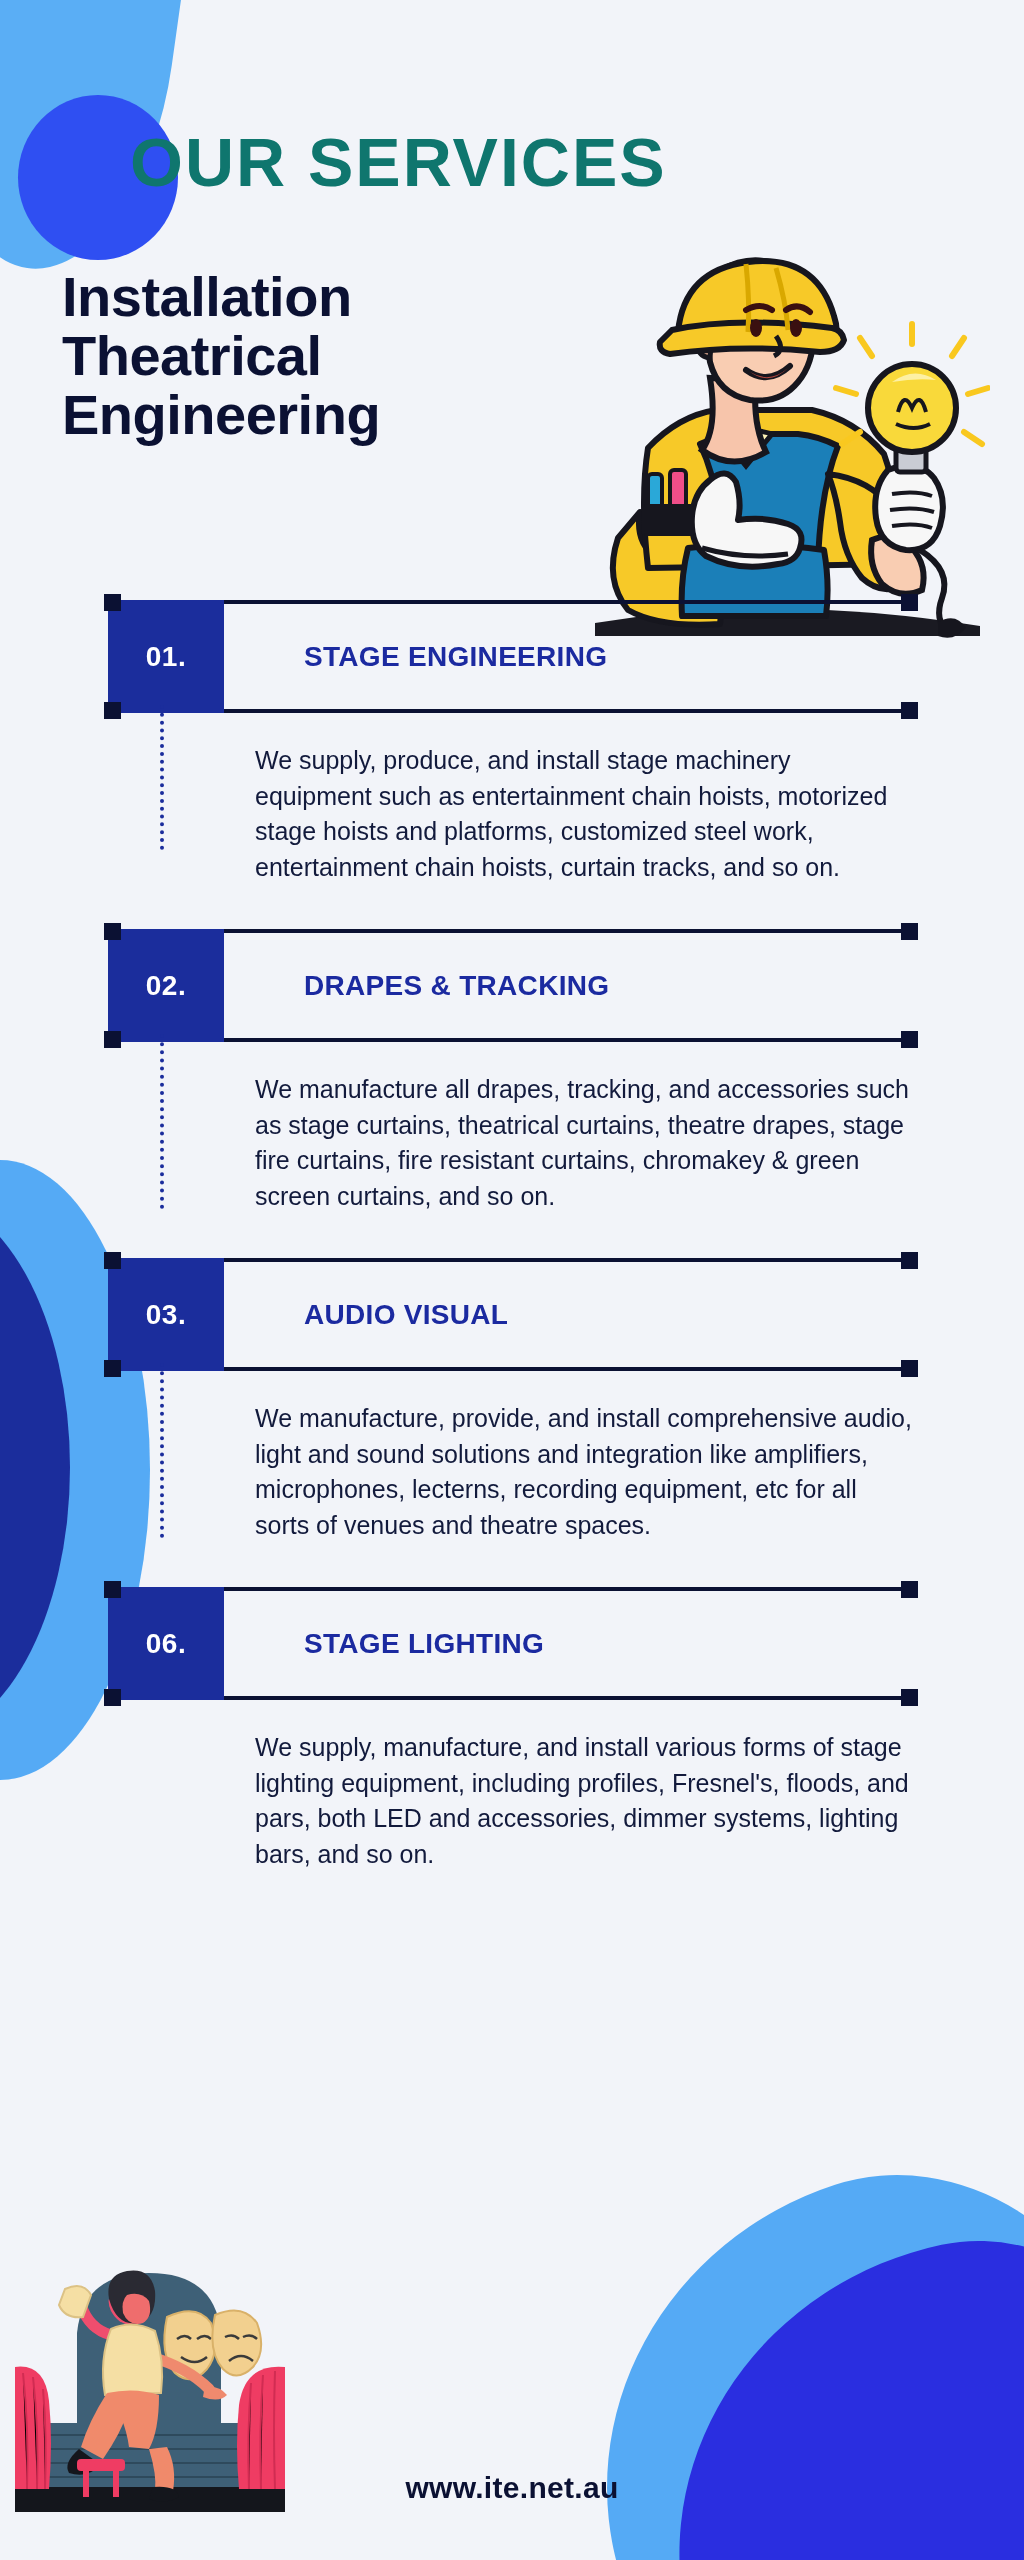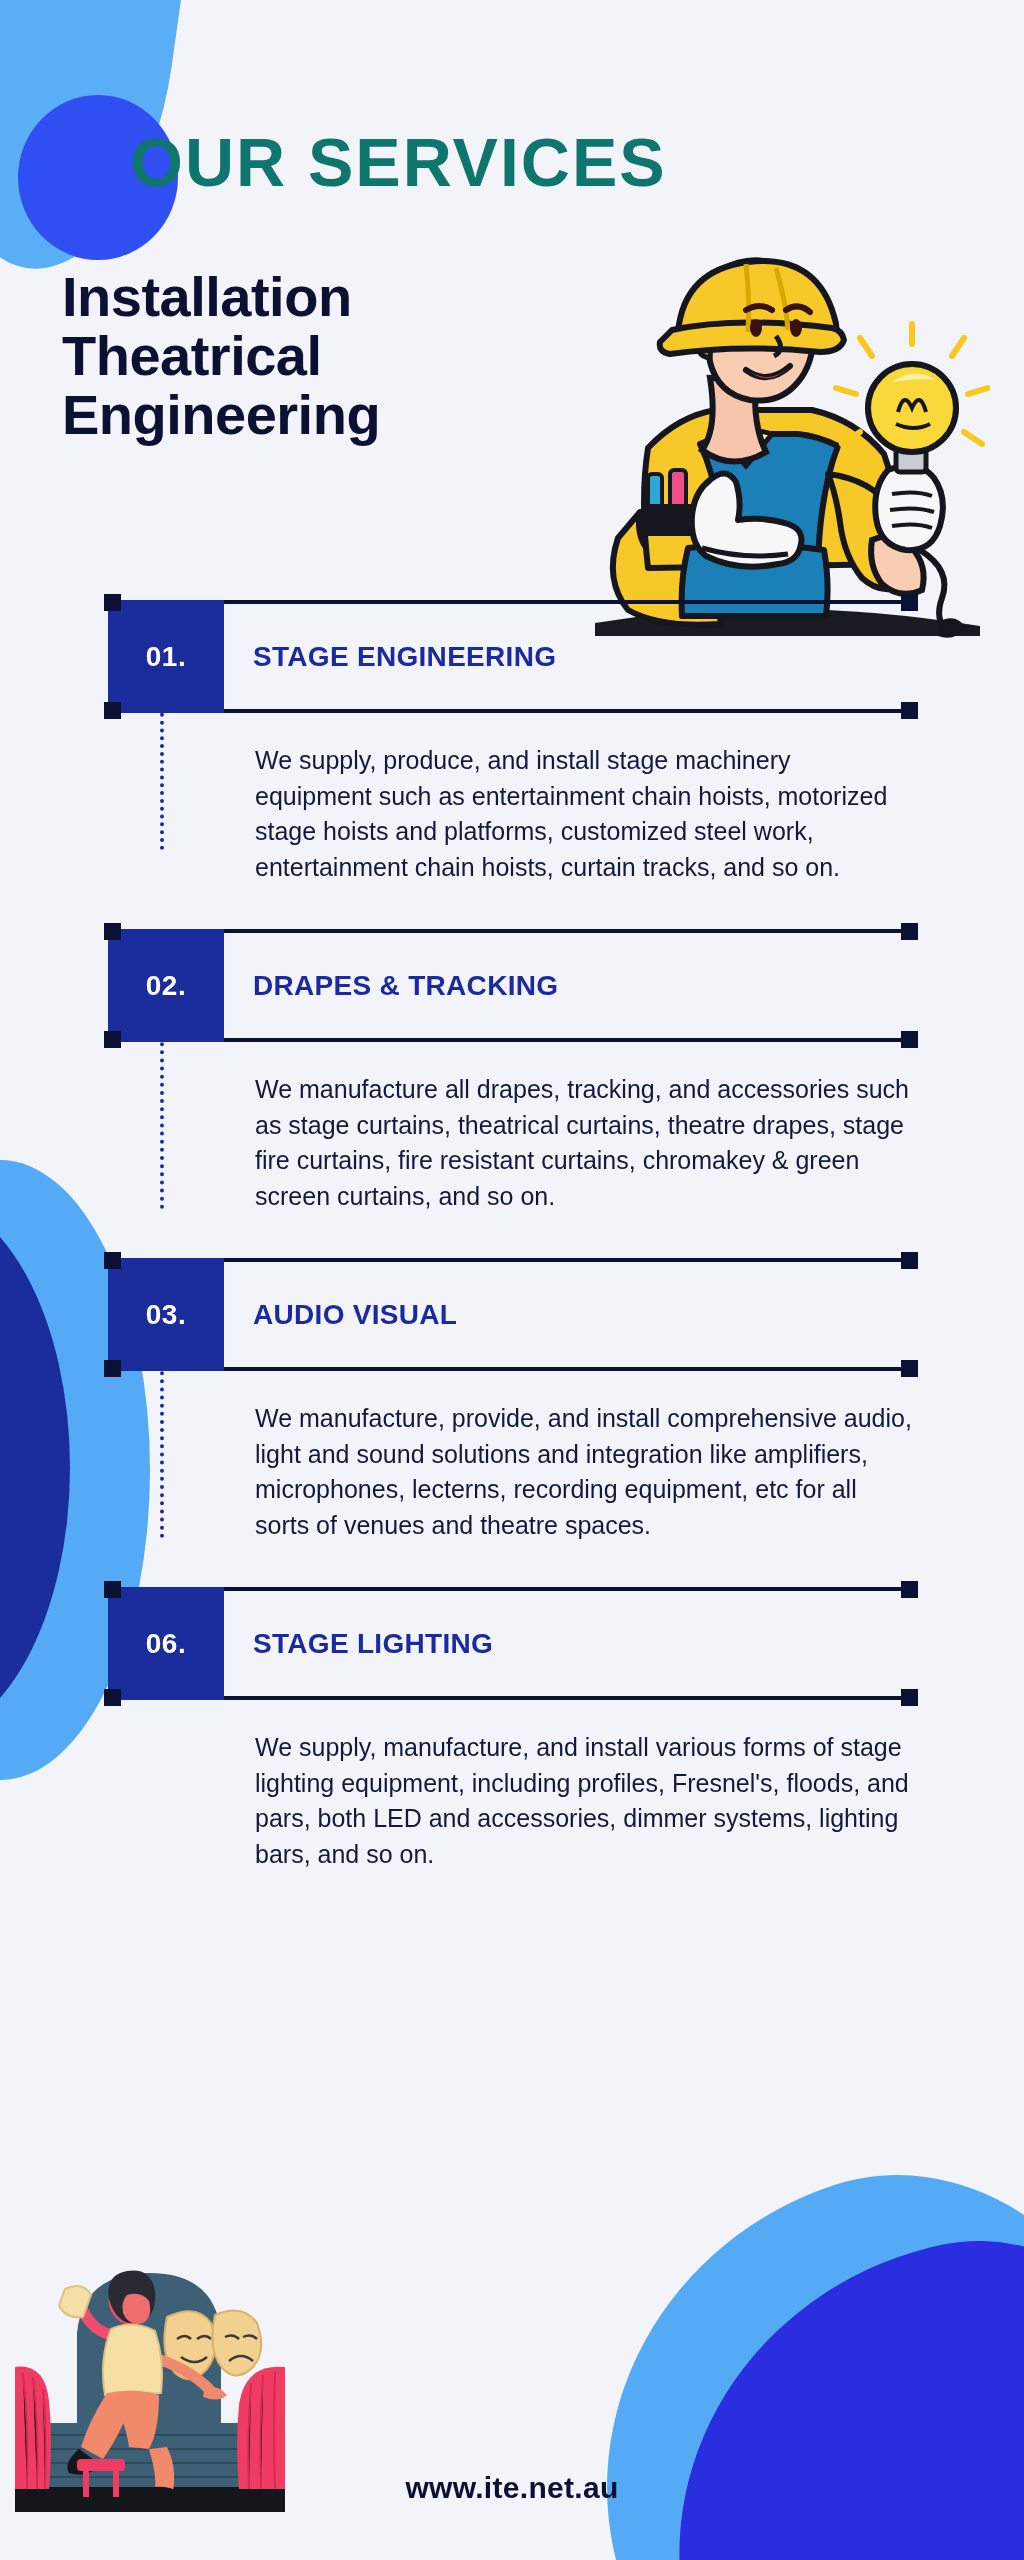--- a/index.html
+++ b/index.html
@@ -162,21 +162,21 @@
     font-size: 28px;
     font-weight: 700;
     letter-spacing: 0.5px;
     margin-top: -4px;
     margin-bottom: -4px;
   }
   .bar-title {
     flex: 1;
     display: flex;
     align-items: center;
-    padding-left: 29px;
+    padding-left: 80px;
     font-size: 28px;
     font-weight: 800;
     color: #1b2aa0;
     letter-spacing: 0.3px;
   }
   .desc {
     margin: 30px 110px 0 255px;
     font-size: 25px;
     line-height: 1.42;
     color: #121a3c;

